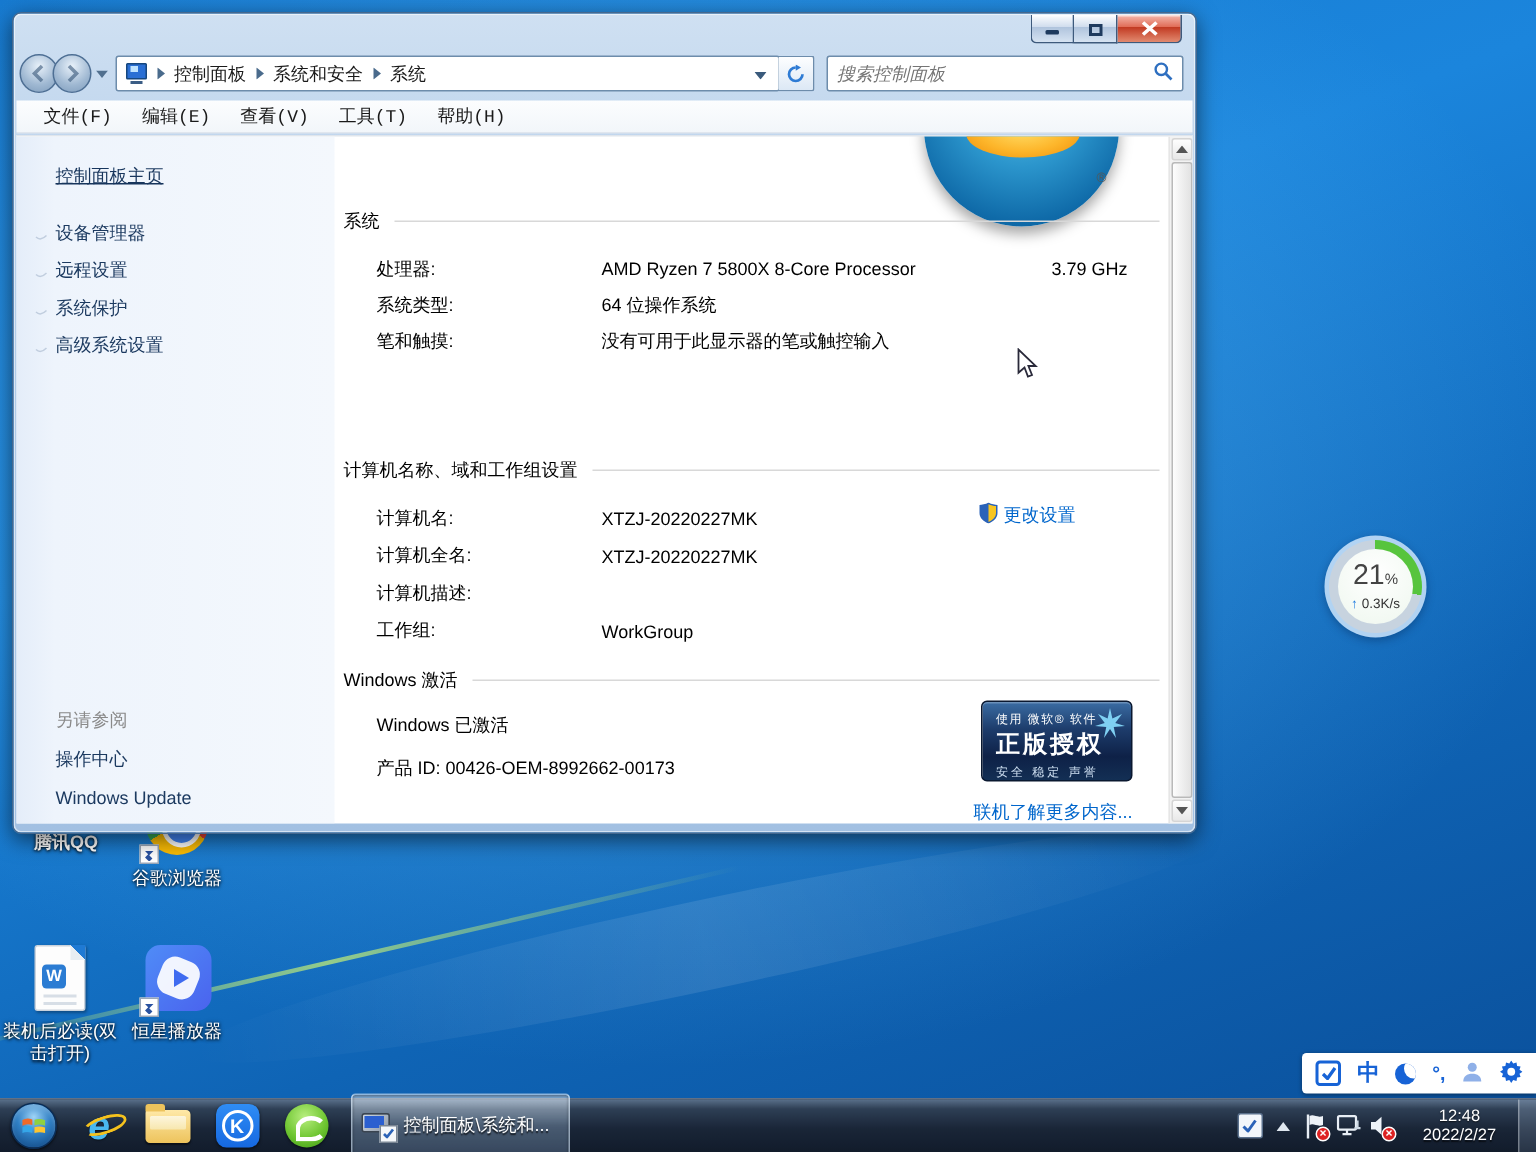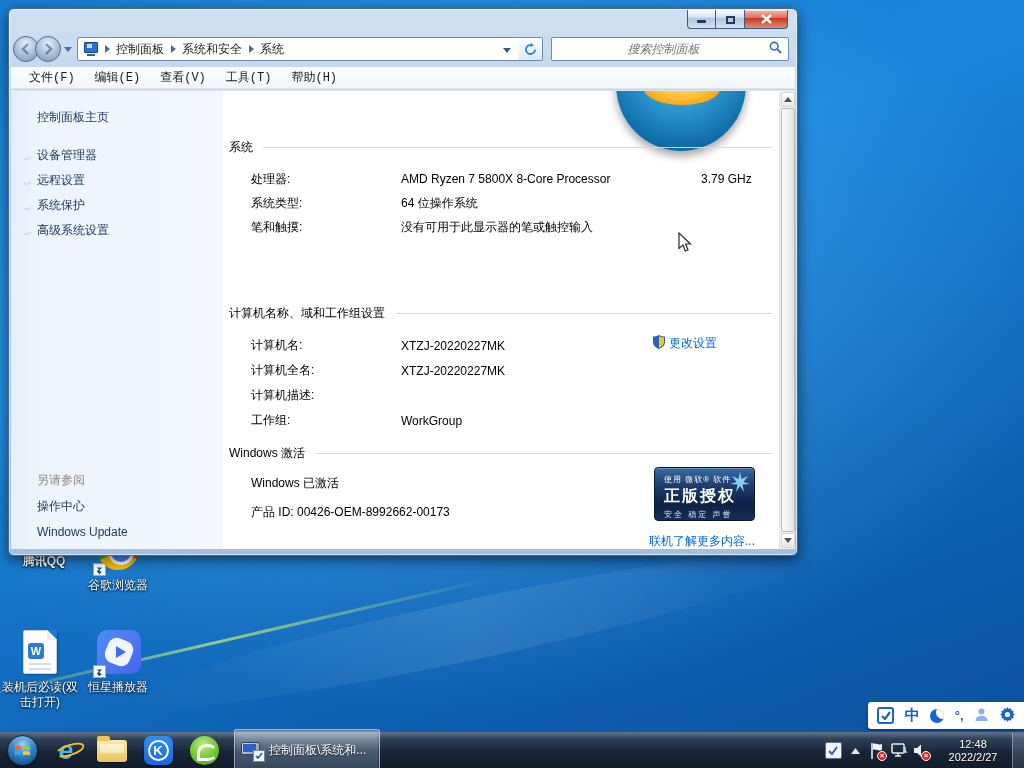--- a/index.html
+++ b/index.html
@@ -77,33 +77,33 @@
   .addr-ico .scr::after { content:""; position:absolute; left:2px; top:1px; width:5px; height:4px; background:#bfe3ff; }
   .addr-ico .base { position:absolute; left:4px; top:13px; width:8px; height:2px; background:#3b5d85; }
   .crumb { padding:0 6px; color:#1a1a1a; white-space:nowrap; cursor:default; }
   .crumb-sep svg { display:block; }
   .addr-drop { margin-left:auto; padding:0 6px; }
   .refresh { width:24px; height:24px; border:1px solid #6d8cab; border-left:none; border-radius:0 2px 2px 0;
     background:linear-gradient(180deg,#fdfeff,#dce8f5); display:flex; align-items:center; justify-content:center; margin:0 8px 0 -7px; }
   .searchbox { width:238px; height:24px; background:#fff; border:1px solid #6d8cab; border-radius:2px;
     display:flex; align-items:center; padding:0 6px; }
   .searchbox input { flex:1; border:none; outline:none; font-style:italic; color:#7a7a7a; font-size:12px;
-    font-family:inherit; background:transparent;text-align:center; }
+    font-family:inherit; background:transparent; }
 
   .menubar { position:absolute; top:58px; left:2px; right:2px; height:22px; background:linear-gradient(180deg,#fcfdfe,#f2f6fa);
     border-bottom:1px solid #e0e6ee; display:flex; align-items:center; padding-left:8px; z-index:2; }
   .menuitem { padding:2px 10px; color:#1a1a1a;font-family:Liberation Mono, monospace; }
 
   .client { position:absolute; top:81px; left:2px; right:2px; bottom:6px; background:#fff; overflow:hidden;
     border-top:1px solid #dfe5ec; }
 
   
   .sidebar { position:absolute; left:0; top:0; bottom:0; width:212px;
     background:linear-gradient(90deg,#e4edf9 0%, #eef4fc 12%, #f4f8fd 100%); }
-  .side-home { position:absolute; left:26px; top:18px; color:#17355c; }
+  .side-home { position:absolute; left:26px; top:18px; color:#17355c;text-decoration:underline; }
   .side-tasks { position:absolute; left:26px; top:52px; }
   .task { position:relative; height:25px; color:#1c3a60; display:flex; align-items:center; }
   .task .tico { position:absolute; left:-14px; width:9px; height:9px; opacity:.45; }
   .side-bottom { position:absolute; left:26px; top:376px; }
   .see-hdr { color:#8a8a8a; height:26px; display:flex; align-items:center; }
   .see-item { height:26px; display:flex; align-items:center; color:#1c3a60; }
 
   
   .scroll { position:absolute; right:0; top:0; bottom:0; width:16px; background:#f2f2f2; border-left:1px solid #e6e6e6; }
   .sc-btn { position:absolute; left:1px; width:14px; height:15px; display:flex; align-items:center; justify-content:center;
@@ -495,20 +495,28 @@
         <div class="sc-btn sc-dn">
           <svg width="8" height="5" viewBox="0 0 8 5">
               <path d="M0 0 L8 0 L4 5 Z" fill="#555"></path>
             </svg>
         </div>
       </div>
 
     </div>
   </div>
 
+  <div class="ball">
+    <div class="ring">
+      <div class="core">
+        <div class="pct"><span>21</span><span class="sgn">%</span></div>
+        <div class="spd"><span class="ar">↑</span> <span>0.3K/s</span></div>
+      </div>
+    </div>
+  </div>
 
   <div class="ime">
     <div class="chk">
       <svg width="10" height="9" viewBox="0 0 10 9">
           <path d="M1 5 L4 8 L9 1" stroke="#1763d6" stroke-width="2.2" fill="none"></path>
         </svg>
     </div>
     <span class="mode">中</span>
     <span class="moon"></span>
     <span class="punct">°,</span>

